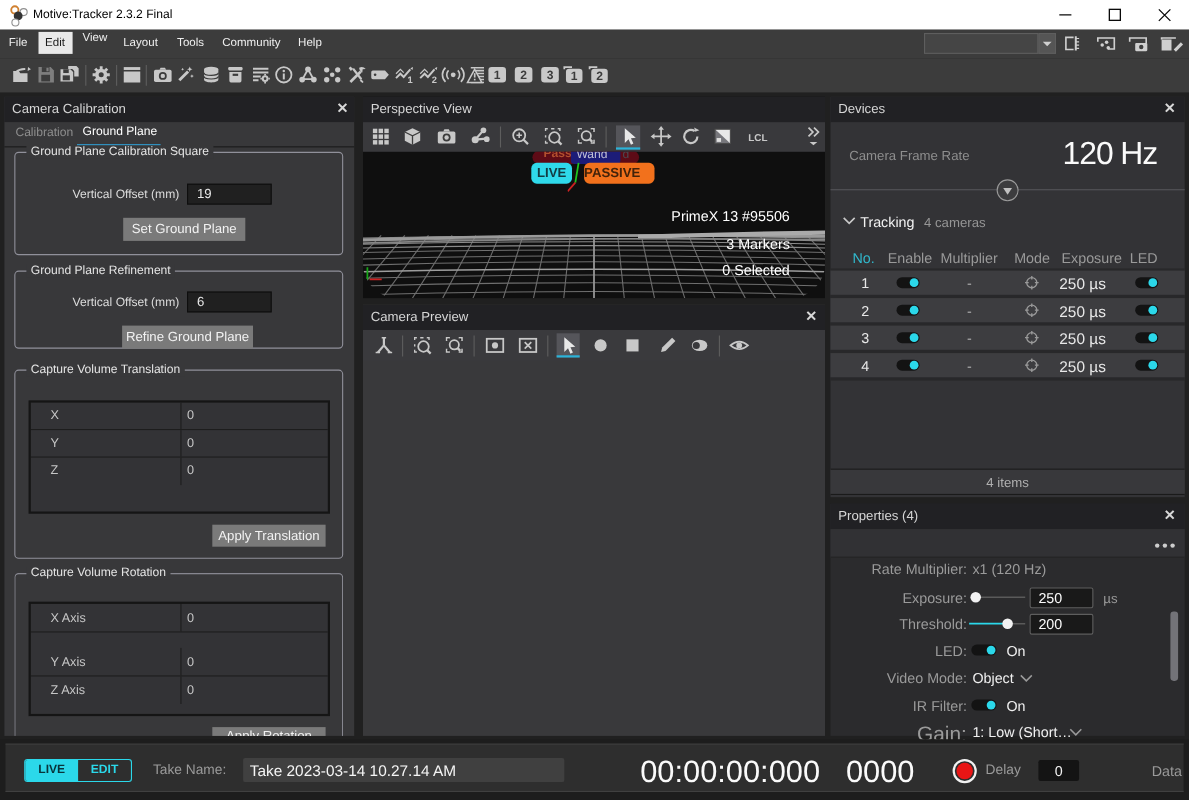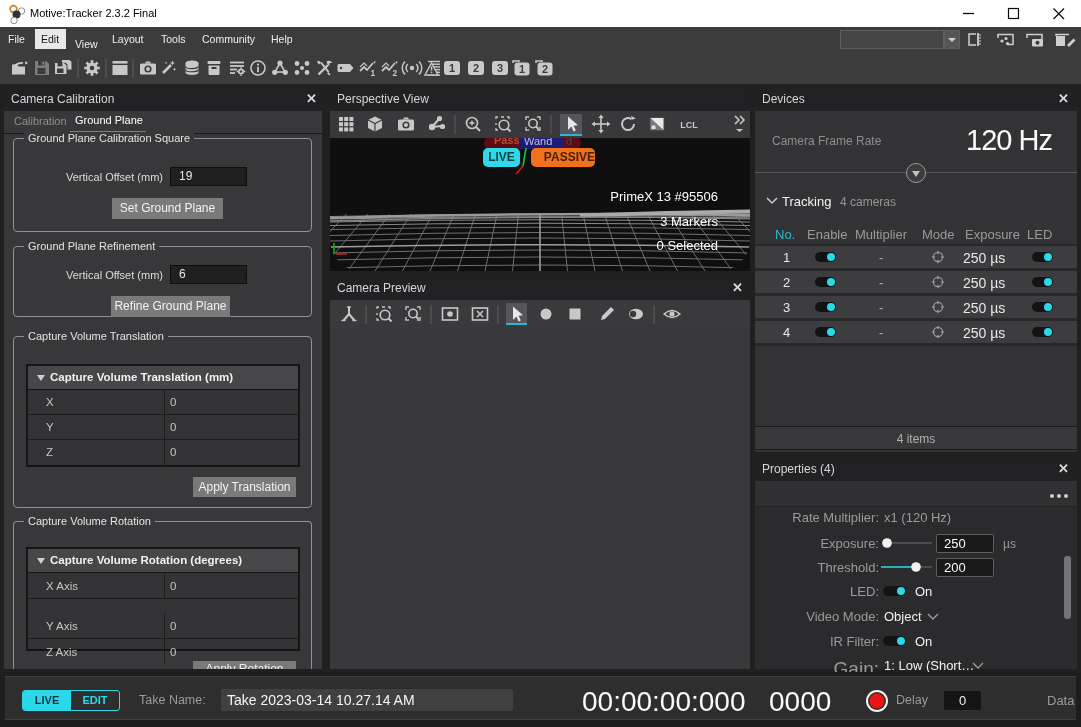--- a/index.html
+++ b/index.html
@@ -31,21 +31,21 @@
 <svg class="a" style="left:950px;top:0" width="131" height="27">
   <line x1="13" y1="13.5" x2="24" y2="13.5" stroke="#0a0a0a" stroke-width="1.3"></line>
   <rect x="58.5" y="8.5" width="10" height="10" fill="none" stroke="#0a0a0a" stroke-width="1.2"></rect>
   <path d="M103.5 8.5 L114 19 M114 8.5 L103.5 19" stroke="#0a0a0a" stroke-width="1.2" fill="none"></path>
 </svg>
 
 <div class="a" style="left:0;top:27px;width:1081px;height:26px;background:#3c3c3c;"></div>
 <div class="a" style="left:35px;top:29px;width:31px;height:20px;background:#e9e9e9;"></div>
 <div class="a" style="left:8px;top:33px;font-size:10.5px;color:#eeeeee;">File</div>
 <div class="a" style="left:41px;top:33px;font-size:10.5px;color:#1a1a1a;">Edit</div>
-<div class="a" style="left:75px;top:38px;font-size:10.5px;color:#eeeeee;">View</div>
+<div class="a" style="left:75px;top:28px;font-size:10.5px;color:#eeeeee;">View</div>
 <div class="a" style="left:112px;top:33px;font-size:10.5px;color:#eeeeee;">Layout</div>
 <div class="a" style="left:161px;top:33px;font-size:10.5px;color:#eeeeee;">Tools</div>
 <div class="a" style="left:202px;top:33px;font-size:10.5px;color:#eeeeee;">Community</div>
 <div class="a" style="left:271px;top:33px;font-size:10.5px;color:#eeeeee;">Help</div>
 <div class="a" style="left:840px;top:30px;width:104px;height:19px;background:#454545;border:1px solid #5e5e5e;"></div>
 <div class="a" style="left:944px;top:30px;width:16px;height:19px;background:#555555;border:1px solid #5e5e5e;"></div>
 <svg class="a" style="left:944px;top:30px" width="16" height="19">
     <path d="M4 8 L8 12 L12 8 Z" fill="#cfcfcf"></path>
   </svg>
 <svg class="a" style="left:962px;top:30px" width="119" height="19" fill="none" stroke="#cfcfcf" stroke-width="1.5">
@@ -254,24 +254,20 @@
     <span class="leg" style="left:10px;top:-7px;">Ground Plane Refinement</span>
   </div>
 <div class="lbl11" style="left:66px;top:269px;">Vertical Offset (mm)</div>
 <div class="inp" style="left:170px;top:265px;width:77px;height:19px;line-height:17px;padding-left:8px;">6</div>
 <div class="btn" style="left:111px;top:296px;width:119px;height:21px;line-height:21px;">Refine Ground Plane</div>
 
 <div class="grp" style="left:13px;top:336px;width:299px;height:172px;">
     <span class="leg" style="left:10px;top:-7px;">Capture Volume Translation</span>
   </div>
 <div class="a" style="left:26px;top:364px;width:274px;height:103px;background:#333336;border:2px solid #151515;">
-  <div style="height:24px;background:#47474a;border-bottom:1px solid #151515;position:relative;">
-    <span style="position:absolute;left:9px;top:9px;width:0;height:0;border-left:4.5px solid transparent;border-right:4.5px solid transparent;border-top:6px solid #cfcfcf;"></span>
-    <span style="position:absolute;left:22px;top:5px;font-weight:bold;font-size:11.5px;color:#f0f0f0;">Capture Volume Translation (mm)</span>
-  </div>
   <div style="height:25px;border-bottom:1px solid #1d1d1d;position:relative;font-size:11.5px;color:#c6c6c6;">
       <span style="position:absolute;left:18px;top:6px;">X</span>
       <span style="position:absolute;left:136px;top:0;bottom:0;border-left:1px solid #1d1d1d;"></span>
       <span style="position:absolute;left:142px;top:6px;">0</span>
     </div>
   <div style="height:25px;border-bottom:1px solid #1d1d1d;position:relative;font-size:11.5px;color:#c6c6c6;">
       <span style="position:absolute;left:18px;top:6px;">Y</span>
       <span style="position:absolute;left:136px;top:0;bottom:0;border-left:1px solid #1d1d1d;"></span>
       <span style="position:absolute;left:142px;top:6px;">0</span>
     </div>
@@ -280,24 +276,20 @@
       <span style="position:absolute;left:136px;top:0;bottom:0;border-left:1px solid #1d1d1d;"></span>
       <span style="position:absolute;left:142px;top:6px;">0</span>
     </div>
 </div>
 <div class="btn" style="left:193px;top:477px;width:103px;height:20px;line-height:20px;">Apply Translation</div>
 
 <div class="grp" style="left:13px;top:521px;width:299px;height:148px;border-bottom:none;border-radius:4px 4px 0 0;">
     <span class="leg" style="left:10px;top:-7px;">Capture Volume Rotation</span>
   </div>
 <div class="a" style="left:26px;top:547px;width:274px;height:104px;background:#333336;border:2px solid #151515;">
-  <div style="height:24px;background:#47474a;border-bottom:1px solid #151515;position:relative;">
-    <span style="position:absolute;left:9px;top:9px;width:0;height:0;border-left:4.5px solid transparent;border-right:4.5px solid transparent;border-top:6px solid #cfcfcf;"></span>
-    <span style="position:absolute;left:22px;top:5px;font-weight:bold;font-size:11.5px;color:#f0f0f0;">Capture Volume Rotation (degrees)</span>
-  </div>
   <div style="height:26px;border-bottom:1px solid #1d1d1d;position:relative;font-size:11.5px;color:#c6c6c6;">
       <span style="position:absolute;left:18px;top:7px;">X Axis</span>
       <span style="position:absolute;left:136px;top:0;bottom:0;border-left:1px solid #1d1d1d;"></span>
       <span style="position:absolute;left:142px;top:7px;">0</span>
     </div>
   <div style="height:26px;border-bottom:1px solid #1d1d1d;position:relative;font-size:11.5px;color:#c6c6c6;margin-top:14px;">
       <span style="position:absolute;left:18px;top:7px;">Y Axis</span>
       <span style="position:absolute;left:136px;top:0;bottom:0;border-left:1px solid #1d1d1d;"></span>
       <span style="position:absolute;left:142px;top:7px;">0</span>
     </div>
@@ -445,21 +437,21 @@
       <line x1="210" y1="76" x2="210" y2="133" stroke="#9d9d9d" stroke-width="1.4"></line>
       <line x1="4" y1="105" x2="4" y2="116" stroke="#18a818" stroke-width="1.6"></line>
       <line x1="6" y1="116" x2="17" y2="116" stroke="#c22" stroke-width="1.6"></line>
     </svg>
   <div class="a" style="left:154px;top:-1px;width:97px;height:12px;background:#5d0b16;border-radius:6px;"></div>
   <div class="a" style="left:164px;top:-4px;font-size:11px;font-weight:bold;color:#b2502e;">Pass</div>
   <div class="a" style="left:189px;top:-3px;width:45px;height:14px;background:#1c1c78;border-radius:3px;"></div>
   <div class="a" style="left:194px;top:-3px;font-size:11px;color:#c2c2d4;">Wand</div>
   <div class="a" style="left:236px;top:-3px;font-size:11px;color:#4a4a52;">d</div>
   <div class="a" style="left:153px;top:10px;width:37px;height:19px;background:#2fd9ea;border-radius:5px;color:#123b42;font-weight:bold;font-size:12px;text-align:center;line-height:19px;">LIVE</div>
-  <div class="a" style="left:201px;top:10px;width:64px;height:19px;background:#f2711c;border-radius:5px;color:#43230a;font-weight:bold;font-size:12px;text-align:right;line-height:19px;">PASSIVE</div>
+  <div class="a" style="left:201px;top:10px;width:64px;height:19px;background:#f2711c;border-radius:5px;color:#43230a;font-weight:bold;font-size:12px;text-align:left;line-height:19px;">PASSIVE</div>
   <svg class="a" style="left:186px;top:8px;" width="22" height="32">
     <line x1="10" y1="2" x2="7" y2="20" stroke="#1fc51f" stroke-width="1.6"></line>
     <line x1="7" y1="20" x2="0" y2="28" stroke="#c22" stroke-width="1.6"></line>
   </svg>
   <div class="a" style="right:32px;top:51px;font-size:13px;color:#fff;">PrimeX 13 #95506</div>
   <div class="a" style="right:32px;top:76px;font-size:13px;color:#fff;">3 Markers</div>
   <div class="a" style="right:32px;top:100px;font-size:13px;color:#fff;">0 Selected</div>
 </div>
 
 <div class="a" style="left:330px;top:277px;width:420px;height:392px;background:#39393b;"></div>

